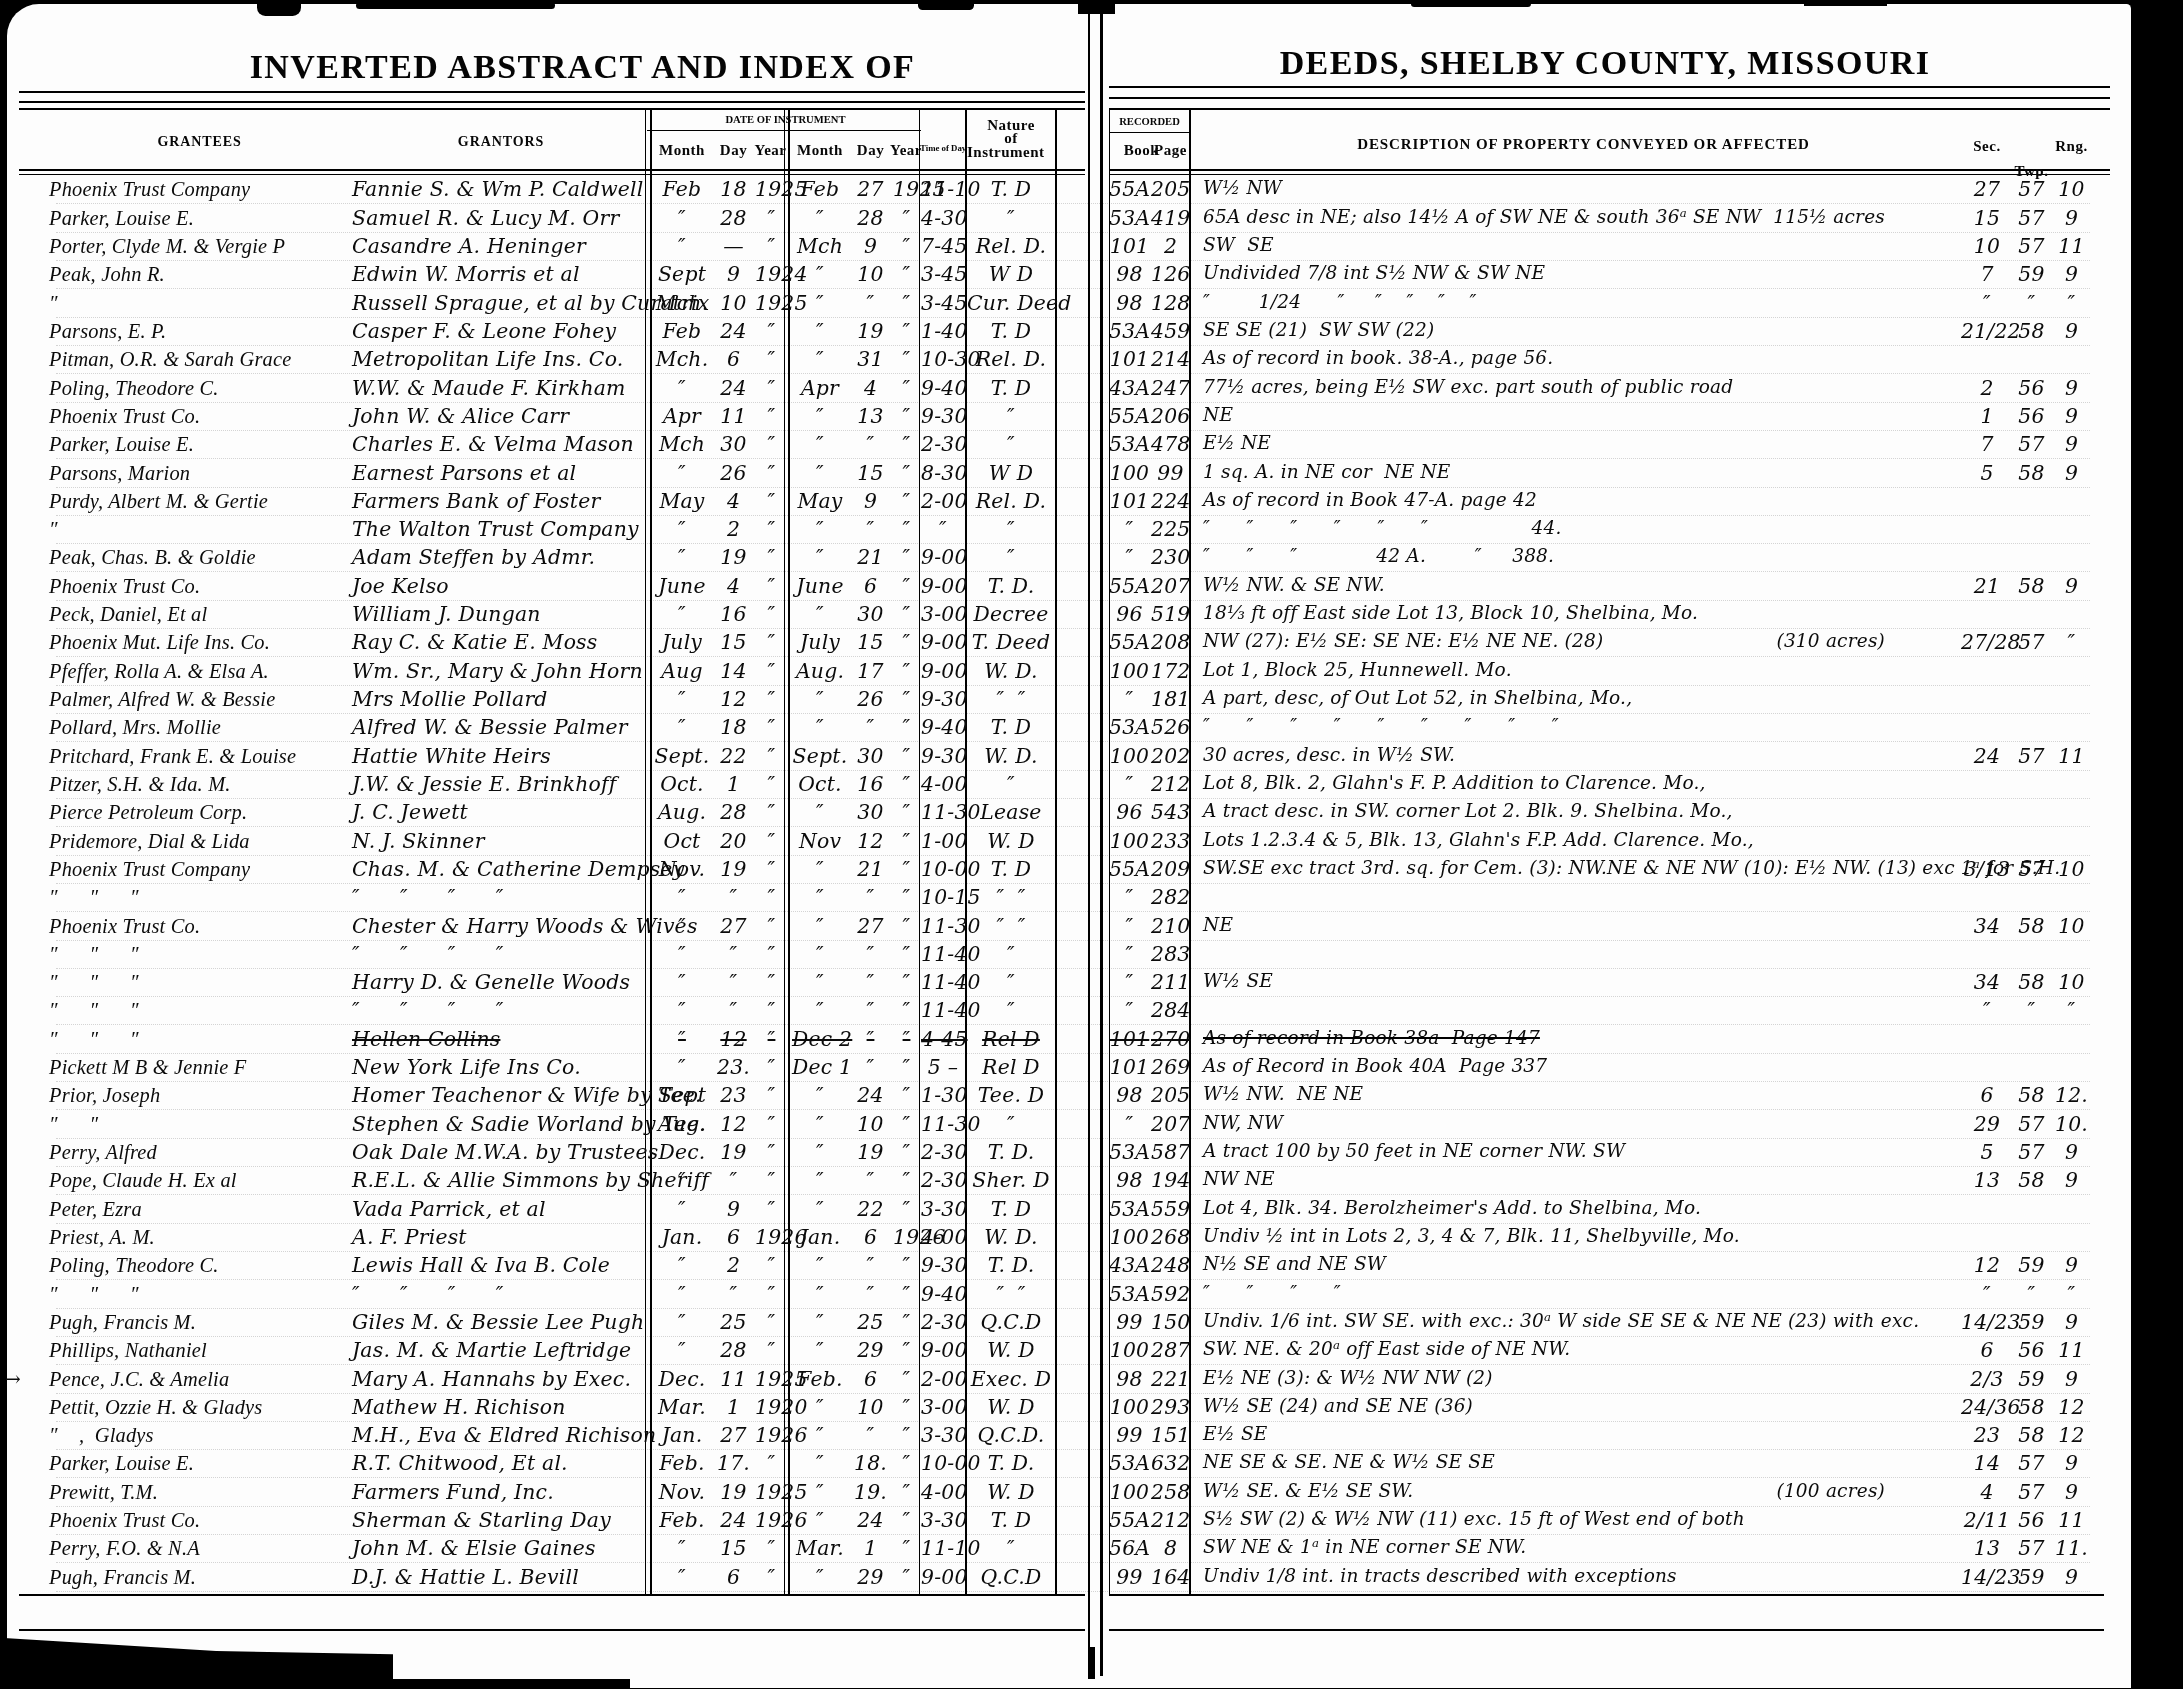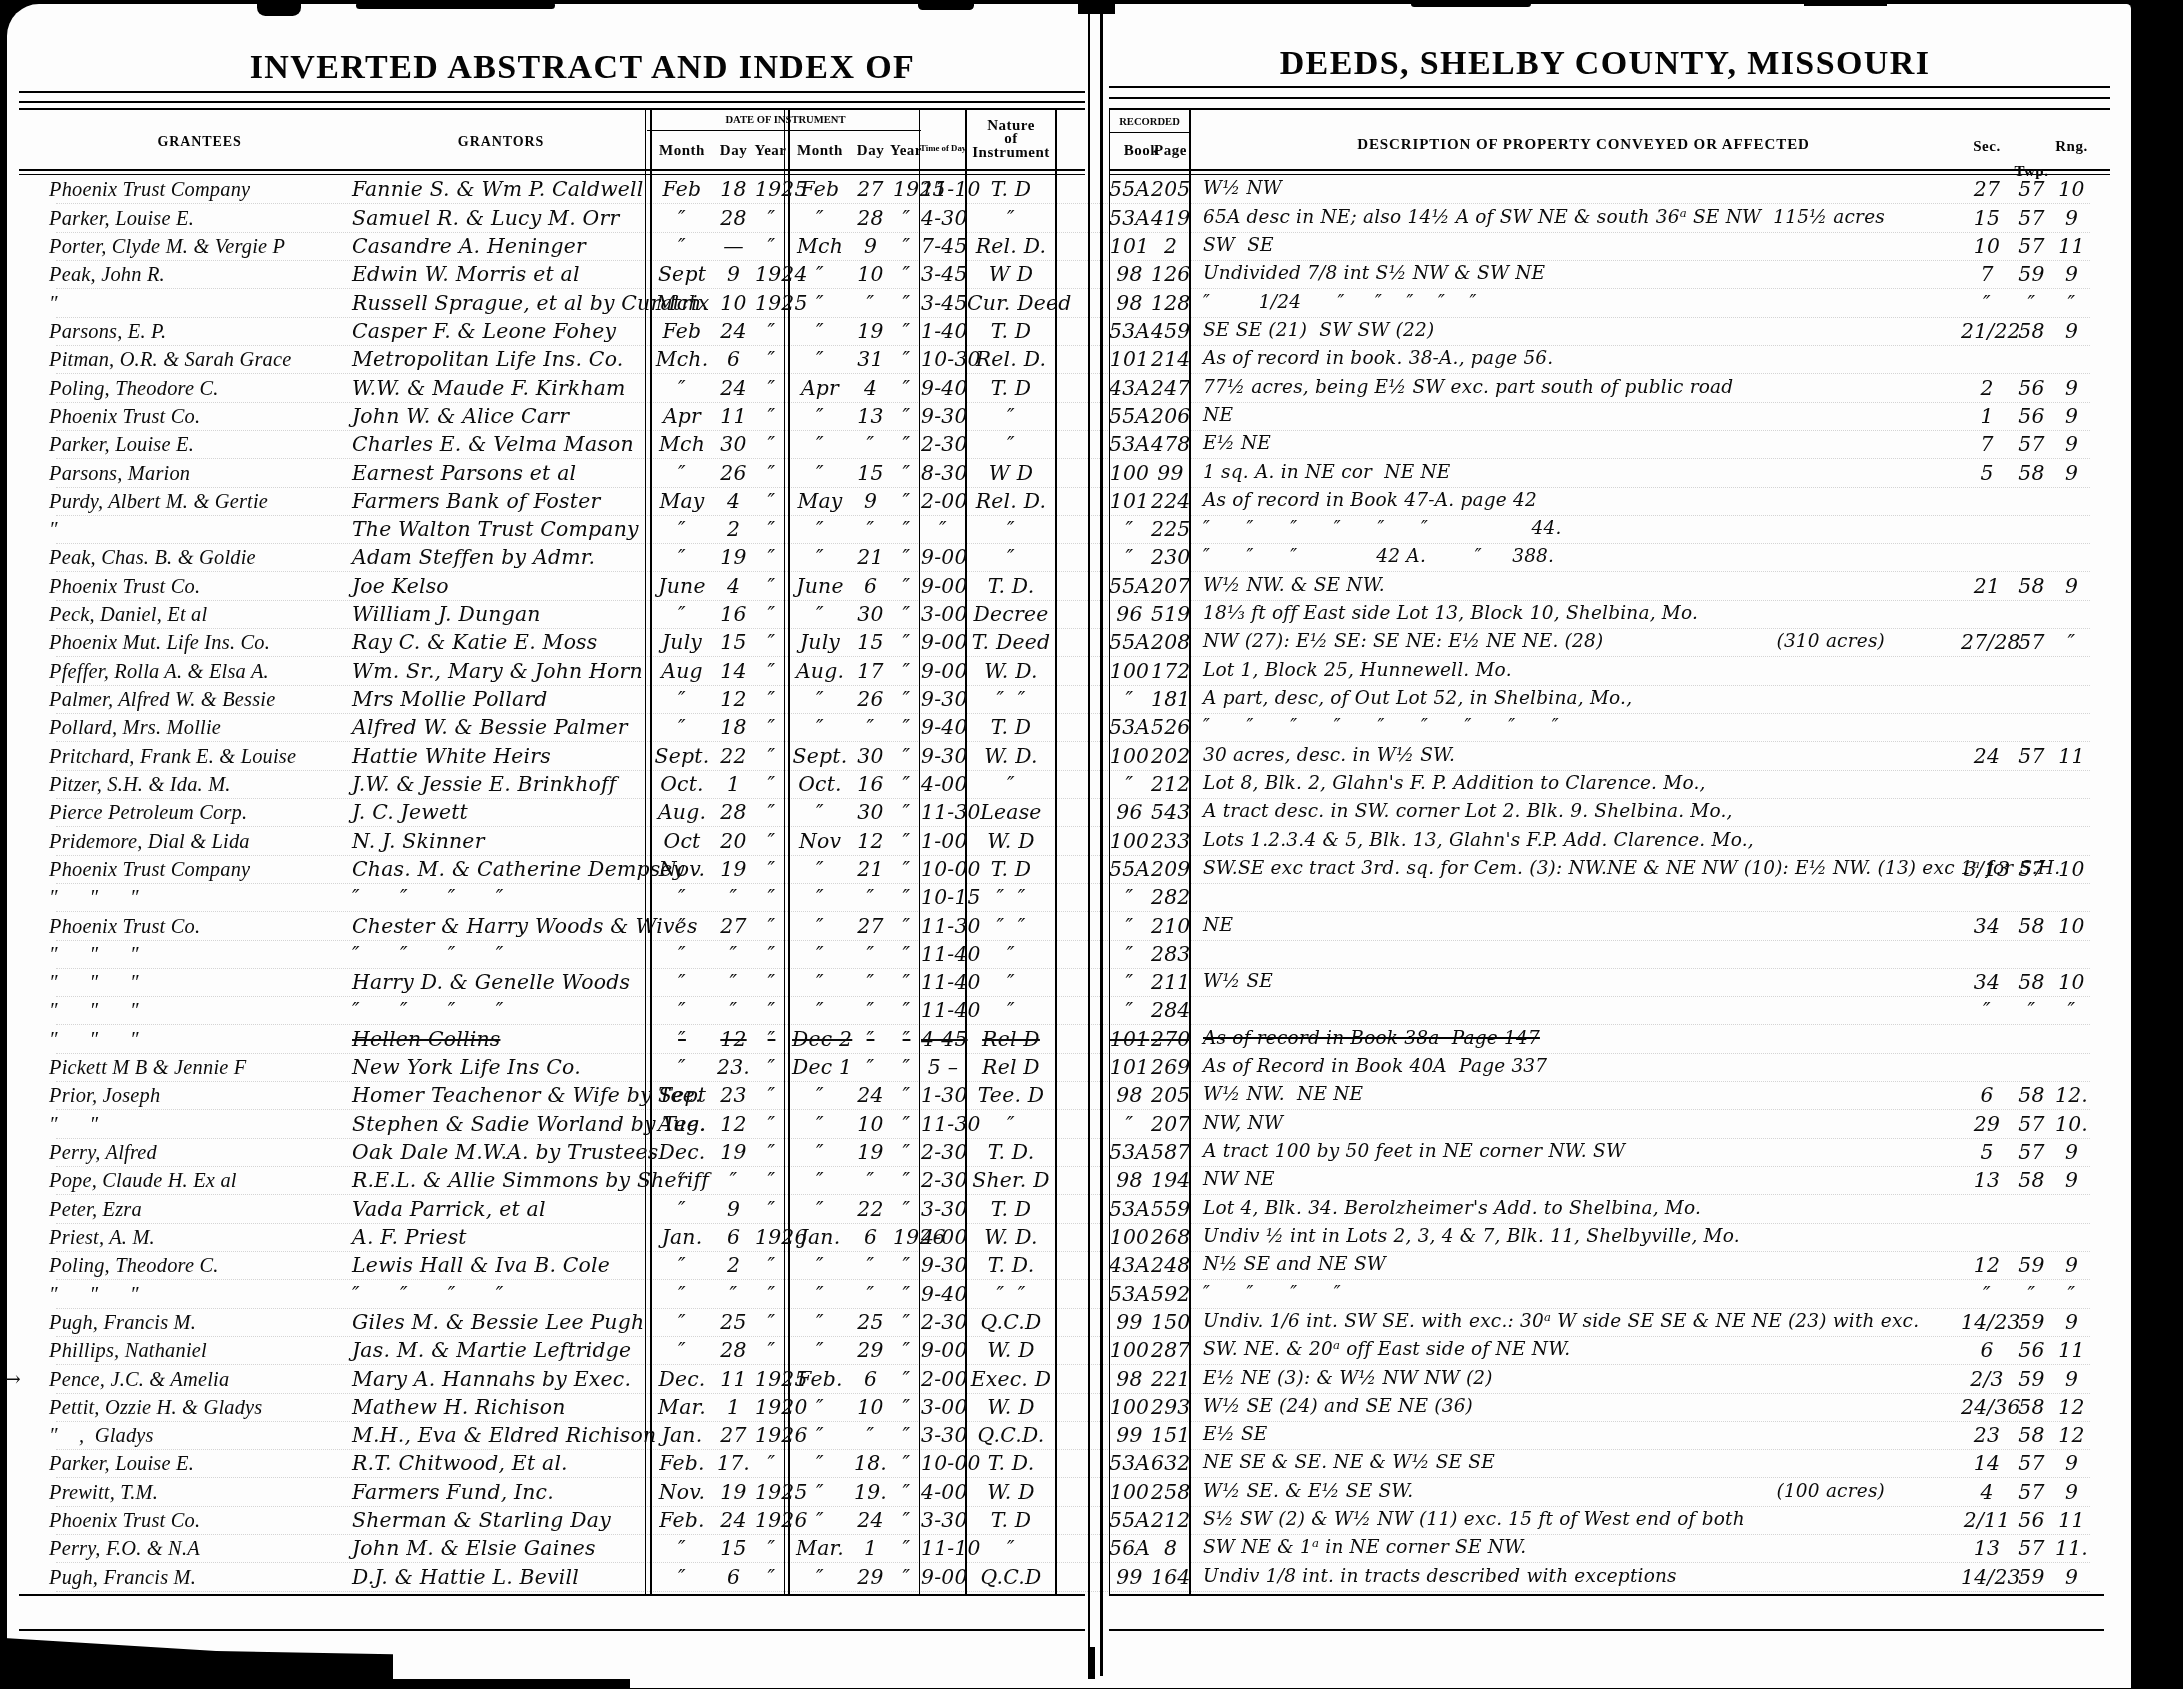--- a/index.html
+++ b/index.html
@@ -98,21 +98,21 @@
 
   <div class="colhead ch-md" style="left:653px;top:142px;width:58px;">Month</div>
   <div class="colhead ch-md" style="left:712px;top:142px;width:43px;">Day</div>
   <div class="colhead ch-md" style="left:753px;top:142px;width:35px;">Year</div>
   <div class="colhead ch-md" style="left:792px;top:142px;width:56px;">Month</div>
   <div class="colhead ch-md" style="left:849px;top:142px;width:43px;">Day</div>
   <div class="colhead ch-md" style="left:890px;top:142px;width:30px;">Year</div>
   <div class="colhead ch-xs" style="left:920px;top:143px;width:45px;">Time of Day</div>
   <div class="colhead ch-md" style="left:967px;top:117px;width:88px;">Nature</div>
   <div class="colhead ch-md" style="left:967px;top:130px;width:88px;">of</div>
-  <div class="colhead ch-md" style="left:967px;top:144px;width:88px;">Instrument</div>
+  <div class="colhead ch-md" style="left:967px;top:144px;width:76px;">Instrument</div>
   <div class="colhead ch-sm" style="left:1109px;top:116px;width:81px;">RECORDED</div>
   <div class="colhead ch-md" style="left:1109px;top:142px;width:41px;padding-left:12px;">Book</div>
   <div class="colhead ch-md" style="left:1151px;top:142px;width:39px;">Page</div>
   <div class="colhead ch-md" style="left:1203px;top:136px;width:761px;letter-spacing:0.9px;">DESCRIPTION OF PROPERTY CONVEYED OR AFFECTED</div>
   <div class="colhead ch-md" style="left:1961px;top:138px;width:52px;">Sec.</div>
   <div class="colhead ch-md" style="left:2013px;top:125px;width:37px;margin-top:38px;">Twp.</div>
   <div class="colhead ch-md" style="left:2050px;top:138px;width:43px;">Rng.</div>
 
   <div id="rows">
       <div class="row">

